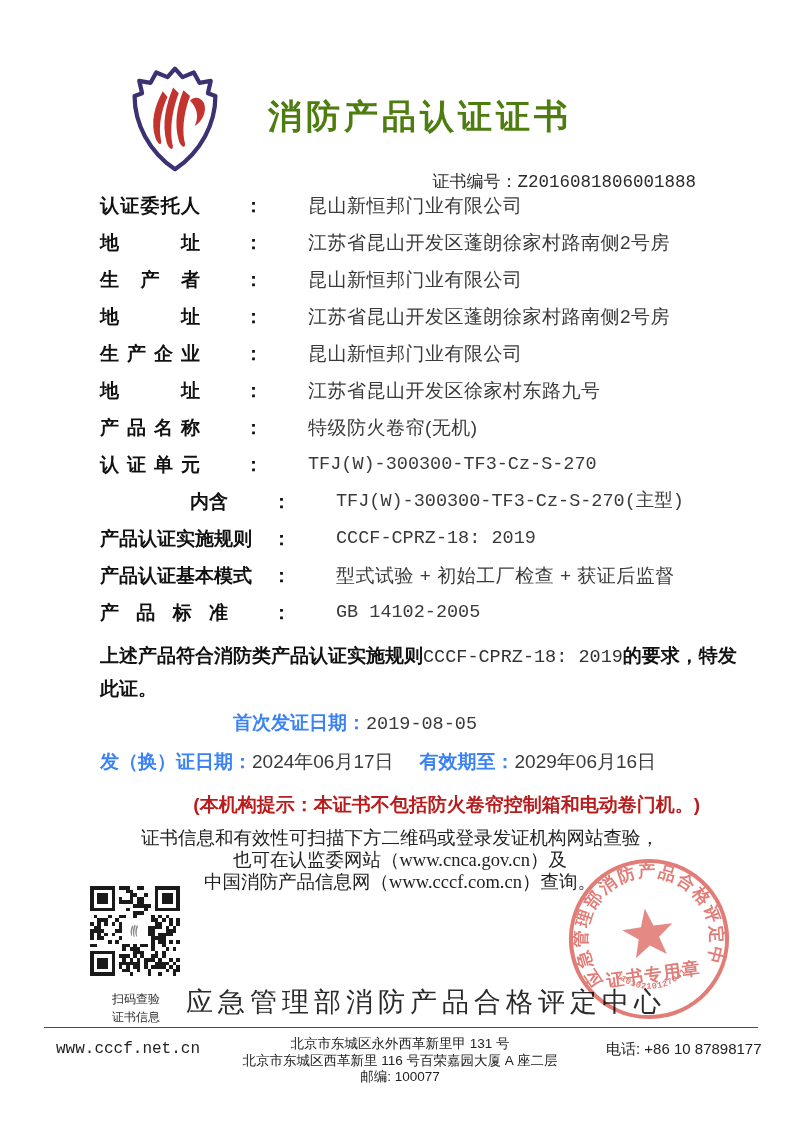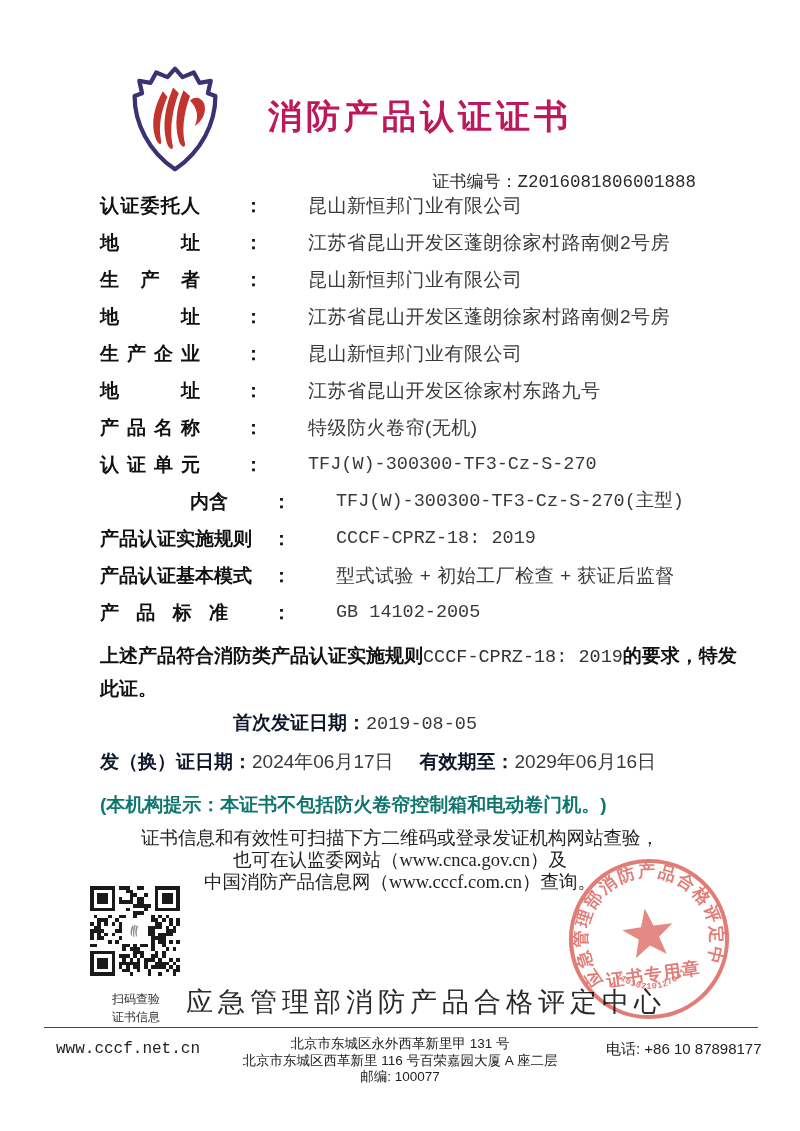--- a/index.html
+++ b/index.html
@@ -5,45 +5,45 @@
   html,body{margin:0;padding:0;background:#9a9a9a;}
   .page{
     position:relative;width:800px;height:1131px;background:#ffffff;
     font-family:"Liberation Sans","DejaVu Sans",sans-serif;color:#2d2d2d;
     overflow:hidden;margin:0 auto;
   }
   
   .logo{position:absolute;left:128px;top:64px;width:94px;height:110px;}
   .title{
     position:absolute;left:240px;top:94px;width:360px;text-align:center;
-    font-size:34px;letter-spacing:4px;font-weight:600;color:#be185d;white-space:nowrap;font-family:Liberation Mono, monospace;
+    font-size:34px;letter-spacing:4px;font-weight:600;color:#4d7c0f;white-space:nowrap;font-family:Liberation Mono, monospace;
   }
   .cert-no-line{
     position:absolute;right:104px;top:170px;font-size:17px;color:#2a2a2a;white-space:nowrap;
   }
   .cert-no-line .num{font-family:"Liberation Mono","DejaVu Sans Mono",monospace;font-size:17.5px;}
   
   .content{position:absolute;left:100px;top:196px;width:644px;}
   .row{display:flex;align-items:flex-start;height:20px;margin-bottom:17px;
        font-size:19px;line-height:20px;white-space:nowrap;gap:44px;}
   .lbl{font-weight:bold;color:#111;width:100px;display:inline-block;
        text-align:justify;text-align-last:justify;flex:none;}
   .lbl-wide{width:128px;}
   .colon{font-weight:bold;color:#111;flex:none;width:14px;}
   .indent{margin-left:90px;font-weight:bold;color:#111;flex:none;}
   .val{color:#3a3a3a;margin-left:6px;letter-spacing:0.5px;}
   .mono{font-family:"Liberation Mono","DejaVu Sans Mono",monospace;font-size:18.5px;letter-spacing:0;}
   .statement{margin-top:17px;font-size:19px;line-height:31px;font-weight:bold;color:#111;}
   .statement .mono{font-weight:normal;color:#333;}
   .date-first{margin-top:9px;margin-left:133px;font-size:19px;line-height:20px;white-space:nowrap;}
-  .date-first b,.date-row b{color:#0f172a;font-family:Liberation Mono, monospace;}
+  .date-first b,.date-row b{color:#3b82f6;font-family:Liberation Mono, monospace;}
   .date-row{margin-top:17px;font-size:19px;line-height:20px;white-space:nowrap;}
   .date-row .gap{display:inline-block;width:26px;}
   .dateval{color:#3a3a3a;}
-  .notice{margin-top:19px;padding-right:44px;text-align:left;font-size:19px;font-weight:bold;color:#0f766e;white-space:nowrap;}
+  .notice{margin-top:19px;padding-right:44px;text-align:right;font-size:19px;font-weight:bold;color:#b91c1c;white-space:nowrap;}
   .verify{margin-top:9px;padding-right:44px;text-align:center;
           font-family:"Liberation Serif","DejaVu Serif",serif;
           font-size:18.5px;line-height:22px;color:#222;}
   
   .qr-wrap{position:absolute;left:90px;top:886px;width:92px;}
   .qr-box{position:relative;width:90px;height:90px;}
   .qr-box svg{display:block;}
   .qr-logo{position:absolute;left:32px;top:32px;width:26px;height:26px;background:#fff;
            border-radius:50%;display:flex;align-items:center;justify-content:center;}
   .qr-caption{margin-top:14px;text-align:center;font-size:12px;line-height:18px;color:#2e2e2e;}

